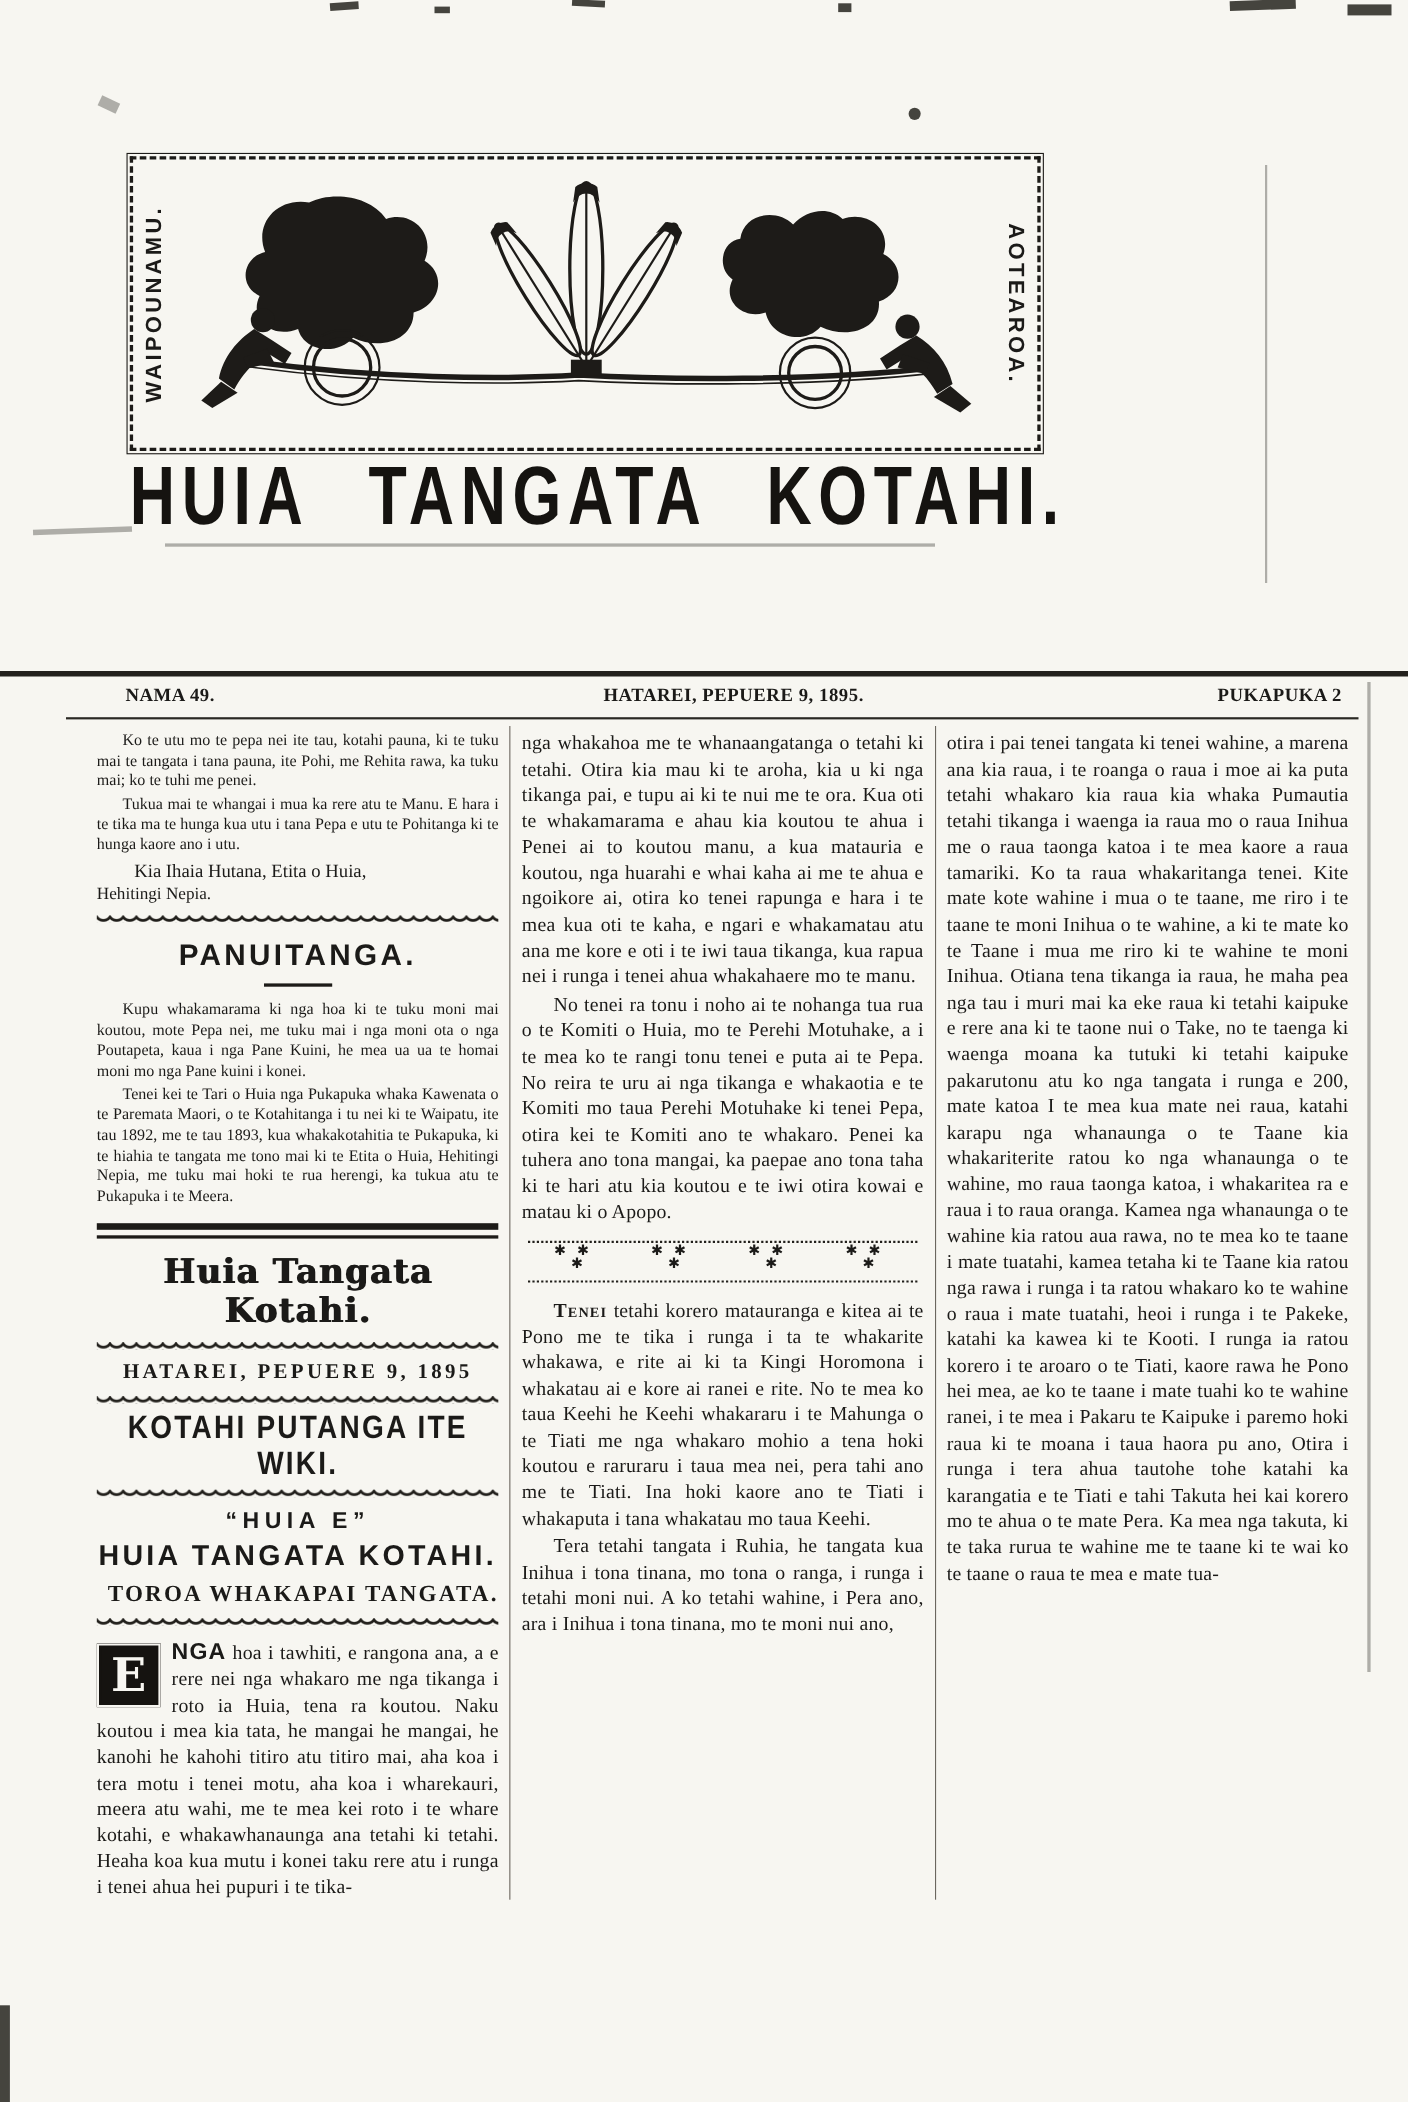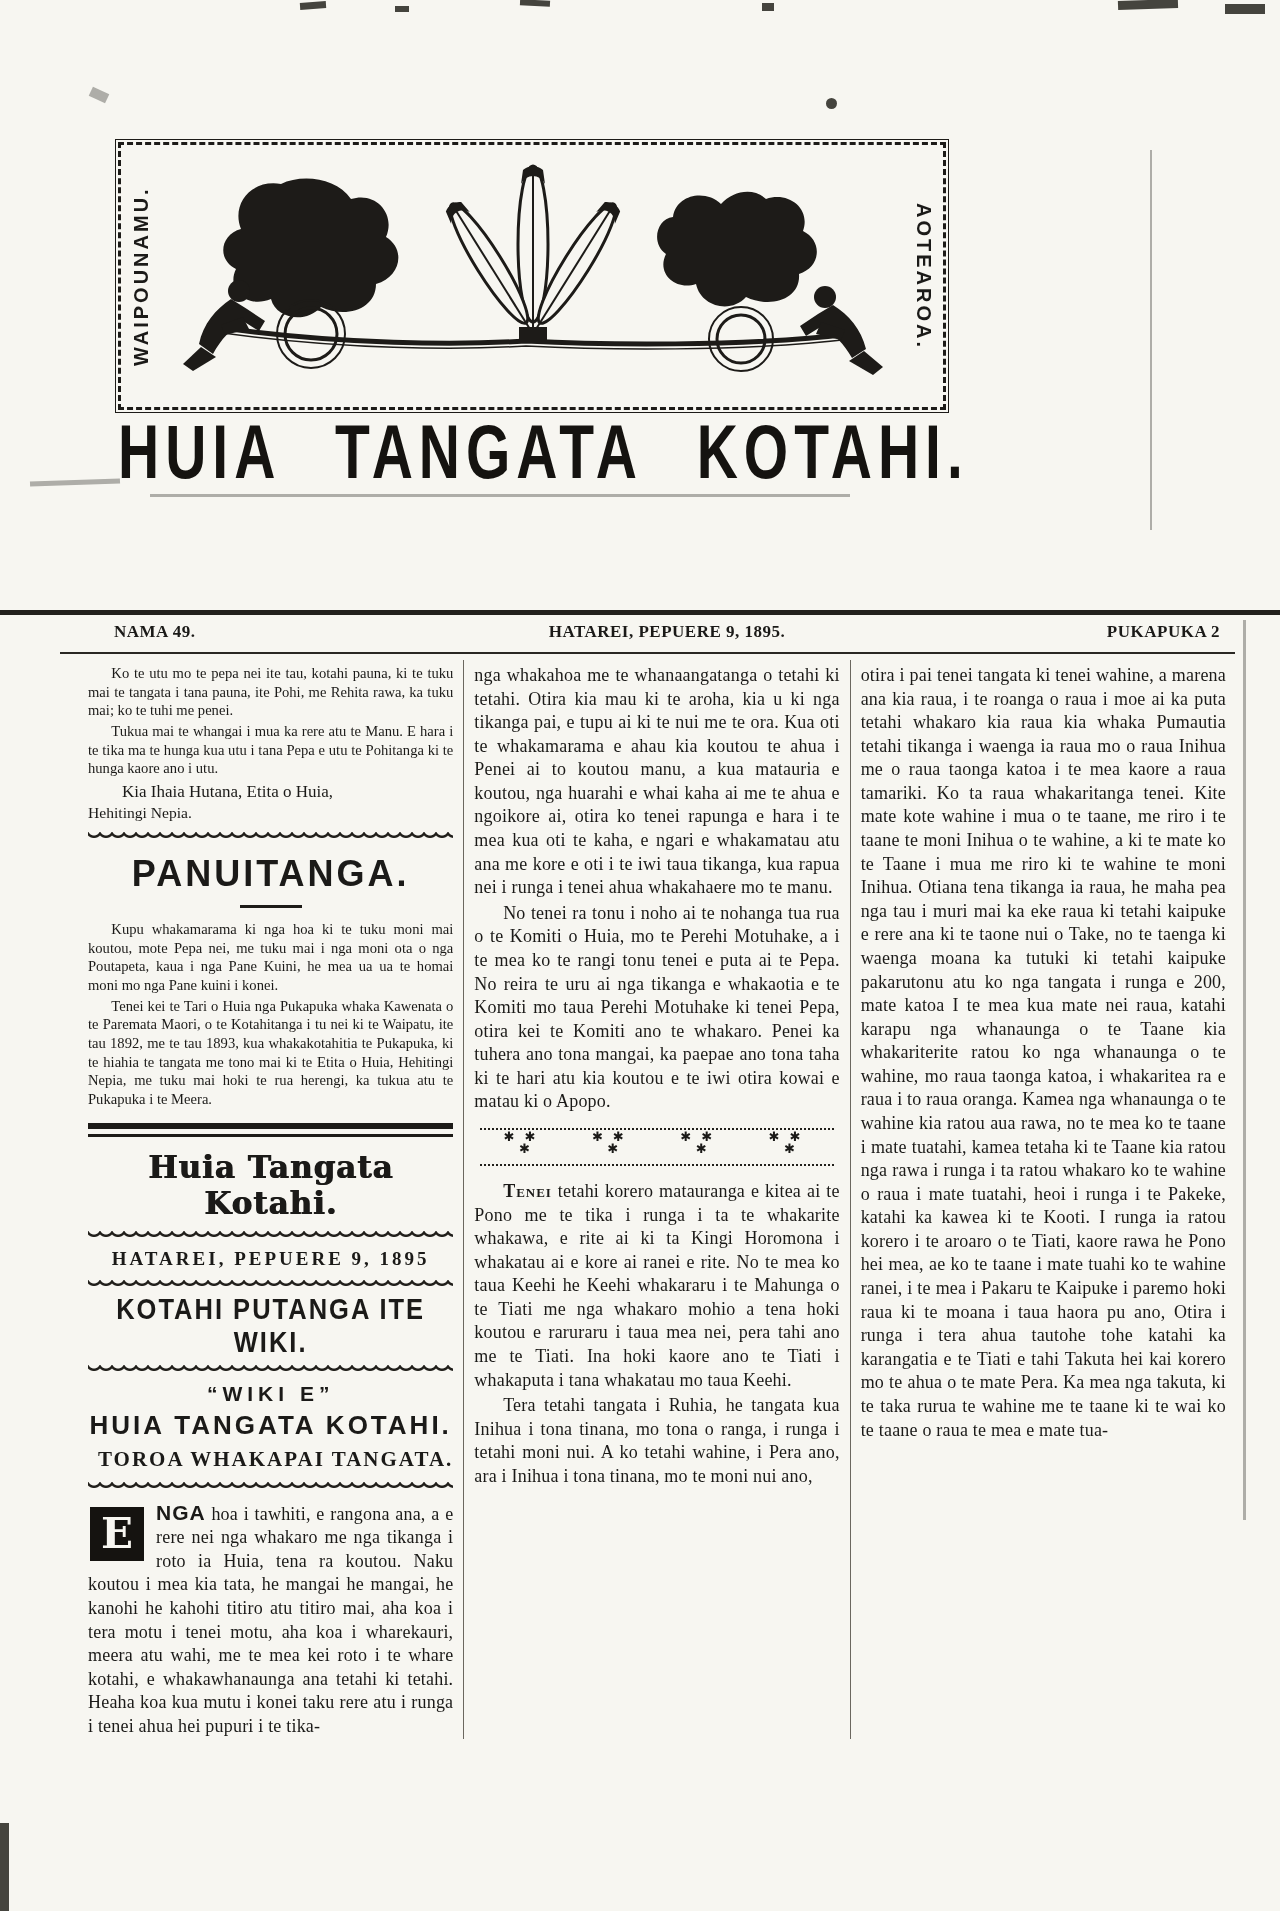--- a/index.html
+++ b/index.html
@@ -50,21 +50,21 @@
   p{margin:0 0 2px 0;text-indent:1.6em;}
   p.noindent{text-indent:0;}
   .small-text{font-size:14.6px;line-height:1.28;}
   .body-text{font-size:18px;line-height:1.31;letter-spacing:.2px;}
   .sig1{text-indent:0;text-align:left;padding-left:34px;font-size:17px;margin-top:4px;}
   .sig2{text-indent:0;padding-right:28px;font-size:15.6px;}
   
   .wavy{height:7px;margin:10px 0;background-image:radial-gradient(circle at 6px -2.5px, transparent 5.5px, #211f1b 6.5px, #211f1b 8px, transparent 9px);background-size:12px 7px;background-repeat:repeat-x;}
   .double-rule{margin:14px 0 12px 0;border-top:6px solid #1d1b18;border-bottom:3px solid #1d1b18;height:5px;}
   .center-rule{width:62px;height:3px;background:#1d1b18;margin:10px auto 12px auto;}
-  .heading-panui{font-family:"Liberation Sans", sans-serif;font-weight:bold;font-size:36px;letter-spacing:3px;text-align:center;text-indent:0;margin:14px 0 0 0;}
+  .heading-panui{font-family:"Liberation Sans", sans-serif;font-weight:bold;font-size:27px;letter-spacing:3px;text-align:center;text-indent:0;margin:14px 0 0 0;}
   .gothic-title{
     font-family:"DejaVu Serif", serif;font-weight:bold;font-size:31px;text-align:center;text-indent:0;
     letter-spacing:1px;margin:10px 0 2px 0;text-shadow:1px 0 0 #1b1a18;
   }
   .issue-date{font-weight:bold;font-size:19px;text-align:center;text-indent:0;letter-spacing:3px;}
   .weekly-line{font-family:"Liberation Sans", sans-serif;font-weight:bold;font-size:25.5px;letter-spacing:2px;text-align:center;text-indent:0;transform:scaleY(1.15);}
   .slogan1{font-family:"Liberation Sans", sans-serif;font-weight:bold;font-size:21px;letter-spacing:5px;text-align:center;text-indent:0;margin-top:6px;}
   .slogan2{font-family:"Liberation Sans", sans-serif;font-weight:bold;font-size:26px;letter-spacing:3px;text-align:center;text-indent:0;margin-top:4px;}
   .slogan3{font-weight:bold;font-size:21px;letter-spacing:2px;text-align:right;text-indent:0;margin-top:6px;}
   
@@ -173,21 +173,21 @@
       <div class="center-rule"></div>
       <p class="small-text">Kupu whakamarama ki nga hoa ki te tuku moni mai koutou, mote Pepa nei, me tuku mai i nga moni ota o nga Poutapeta, kaua i nga Pane Kuini, he mea ua ua te homai moni mo nga Pane kuini i konei.</p>
       <p class="small-text">Tenei kei te Tari o Huia nga Pukapuka whaka Kawenata o te Paremata Maori, o te Kotahitanga i tu nei ki te Waipatu, ite tau 1892, me te tau 1893, kua whakakotahitia te Pukapuka, ki te hiahia te tangata me tono mai ki te Etita o Huia, Hehitingi Nepia, me tuku mai hoki te rua herengi, ka tukua atu te Pukapuka i te Meera.</p>
       <div class="double-rule"></div>
       <p class="gothic-title">Huia Tangata Kotahi.</p>
       <div class="wavy"></div>
       <p class="issue-date">HATAREI, PEPUERE 9, 1895</p>
       <div class="wavy"></div>
       <p class="weekly-line">KOTAHI PUTANGA ITE WIKI.</p>
       <div class="wavy"></div>
-      <p class="slogan1">“WIKI E”</p>
+      <p class="slogan1">“HUIA E”</p>
       <p class="slogan2">HUIA TANGATA KOTAHI.</p>
       <p class="slogan3">TOROA WHAKAPAI TANGATA.</p>
       <div class="wavy"></div>
       <div class="body-text">
         <span class="dropcap">E</span>
         <span class="lead-word">NGA</span>
         <span>hoa i tawhiti, e rangona ana, a e rere nei nga whakaro me nga tikanga i roto ia Huia, tena ra koutou. Naku koutou i mea kia tata, he mangai he mangai, he kanohi he kahohi titiro atu titiro mai, aha koa i tera motu i tenei motu, aha koa i wharekauri, meera atu wahi, me te mea kei roto i te whare kotahi, e whakawhanaunga ana tetahi ki tetahi.  Heaha koa kua mutu i konei taku rere atu i runga i tenei ahua hei pupuri i te tika-</span>
       </div>
     </div>
 

